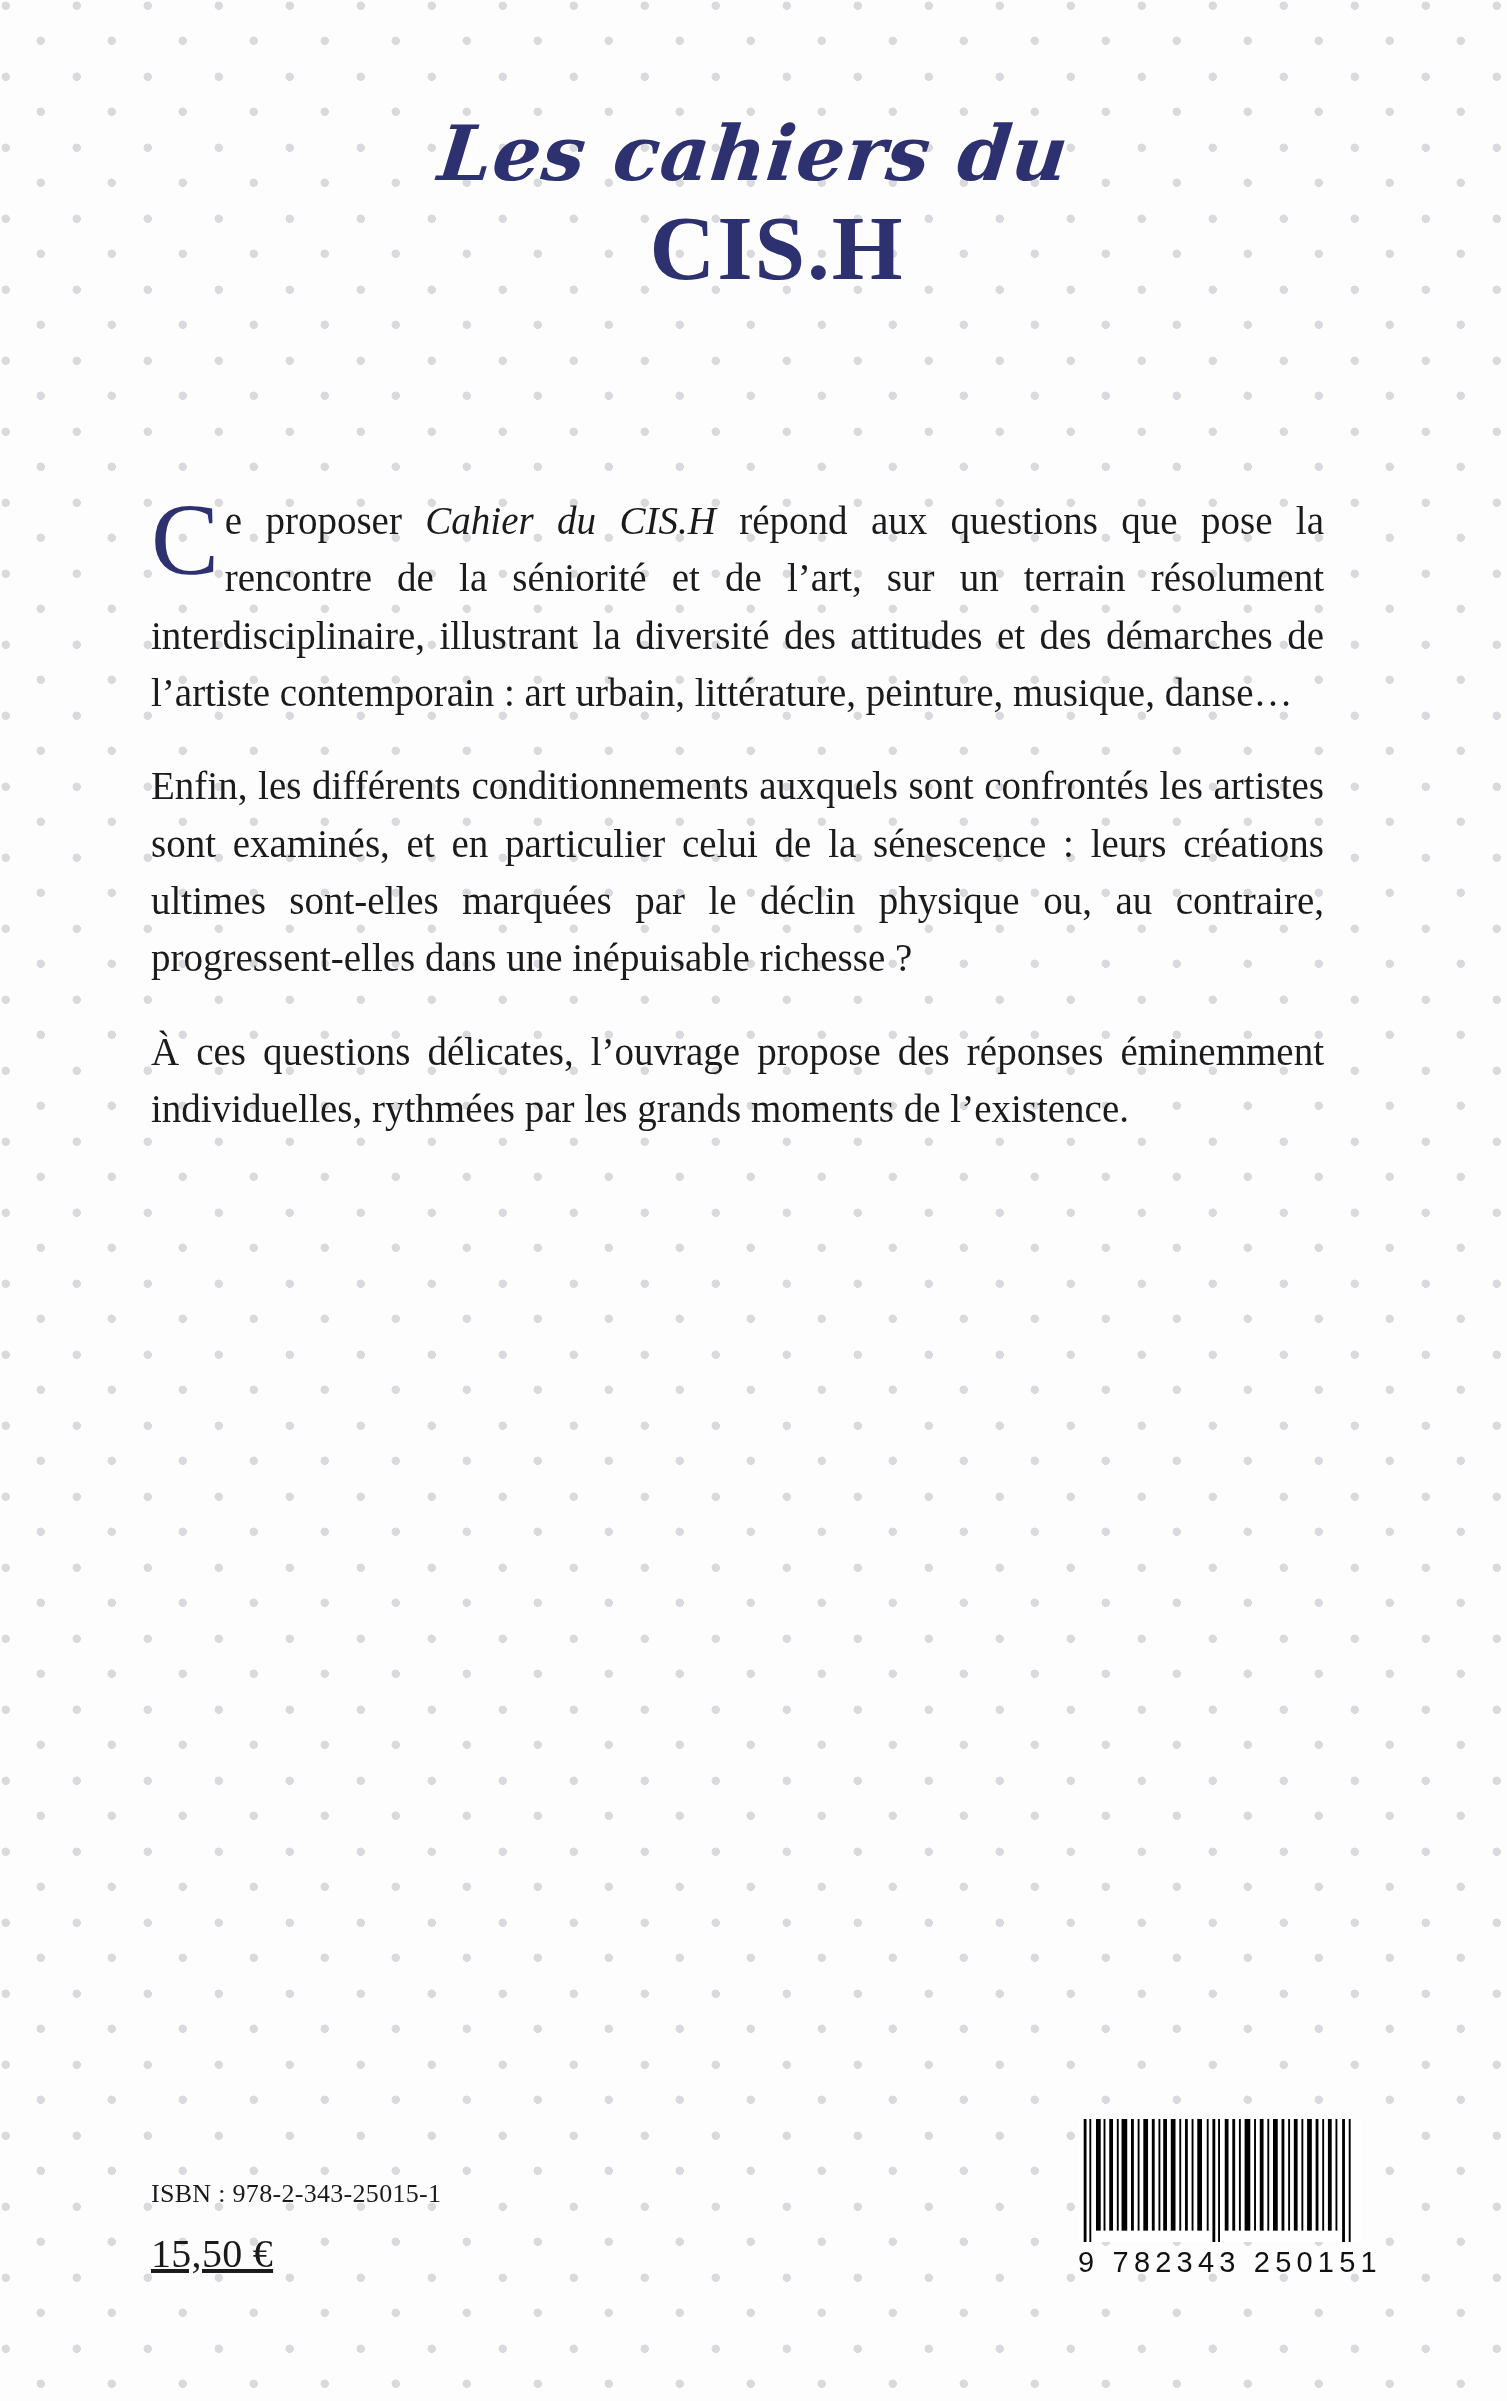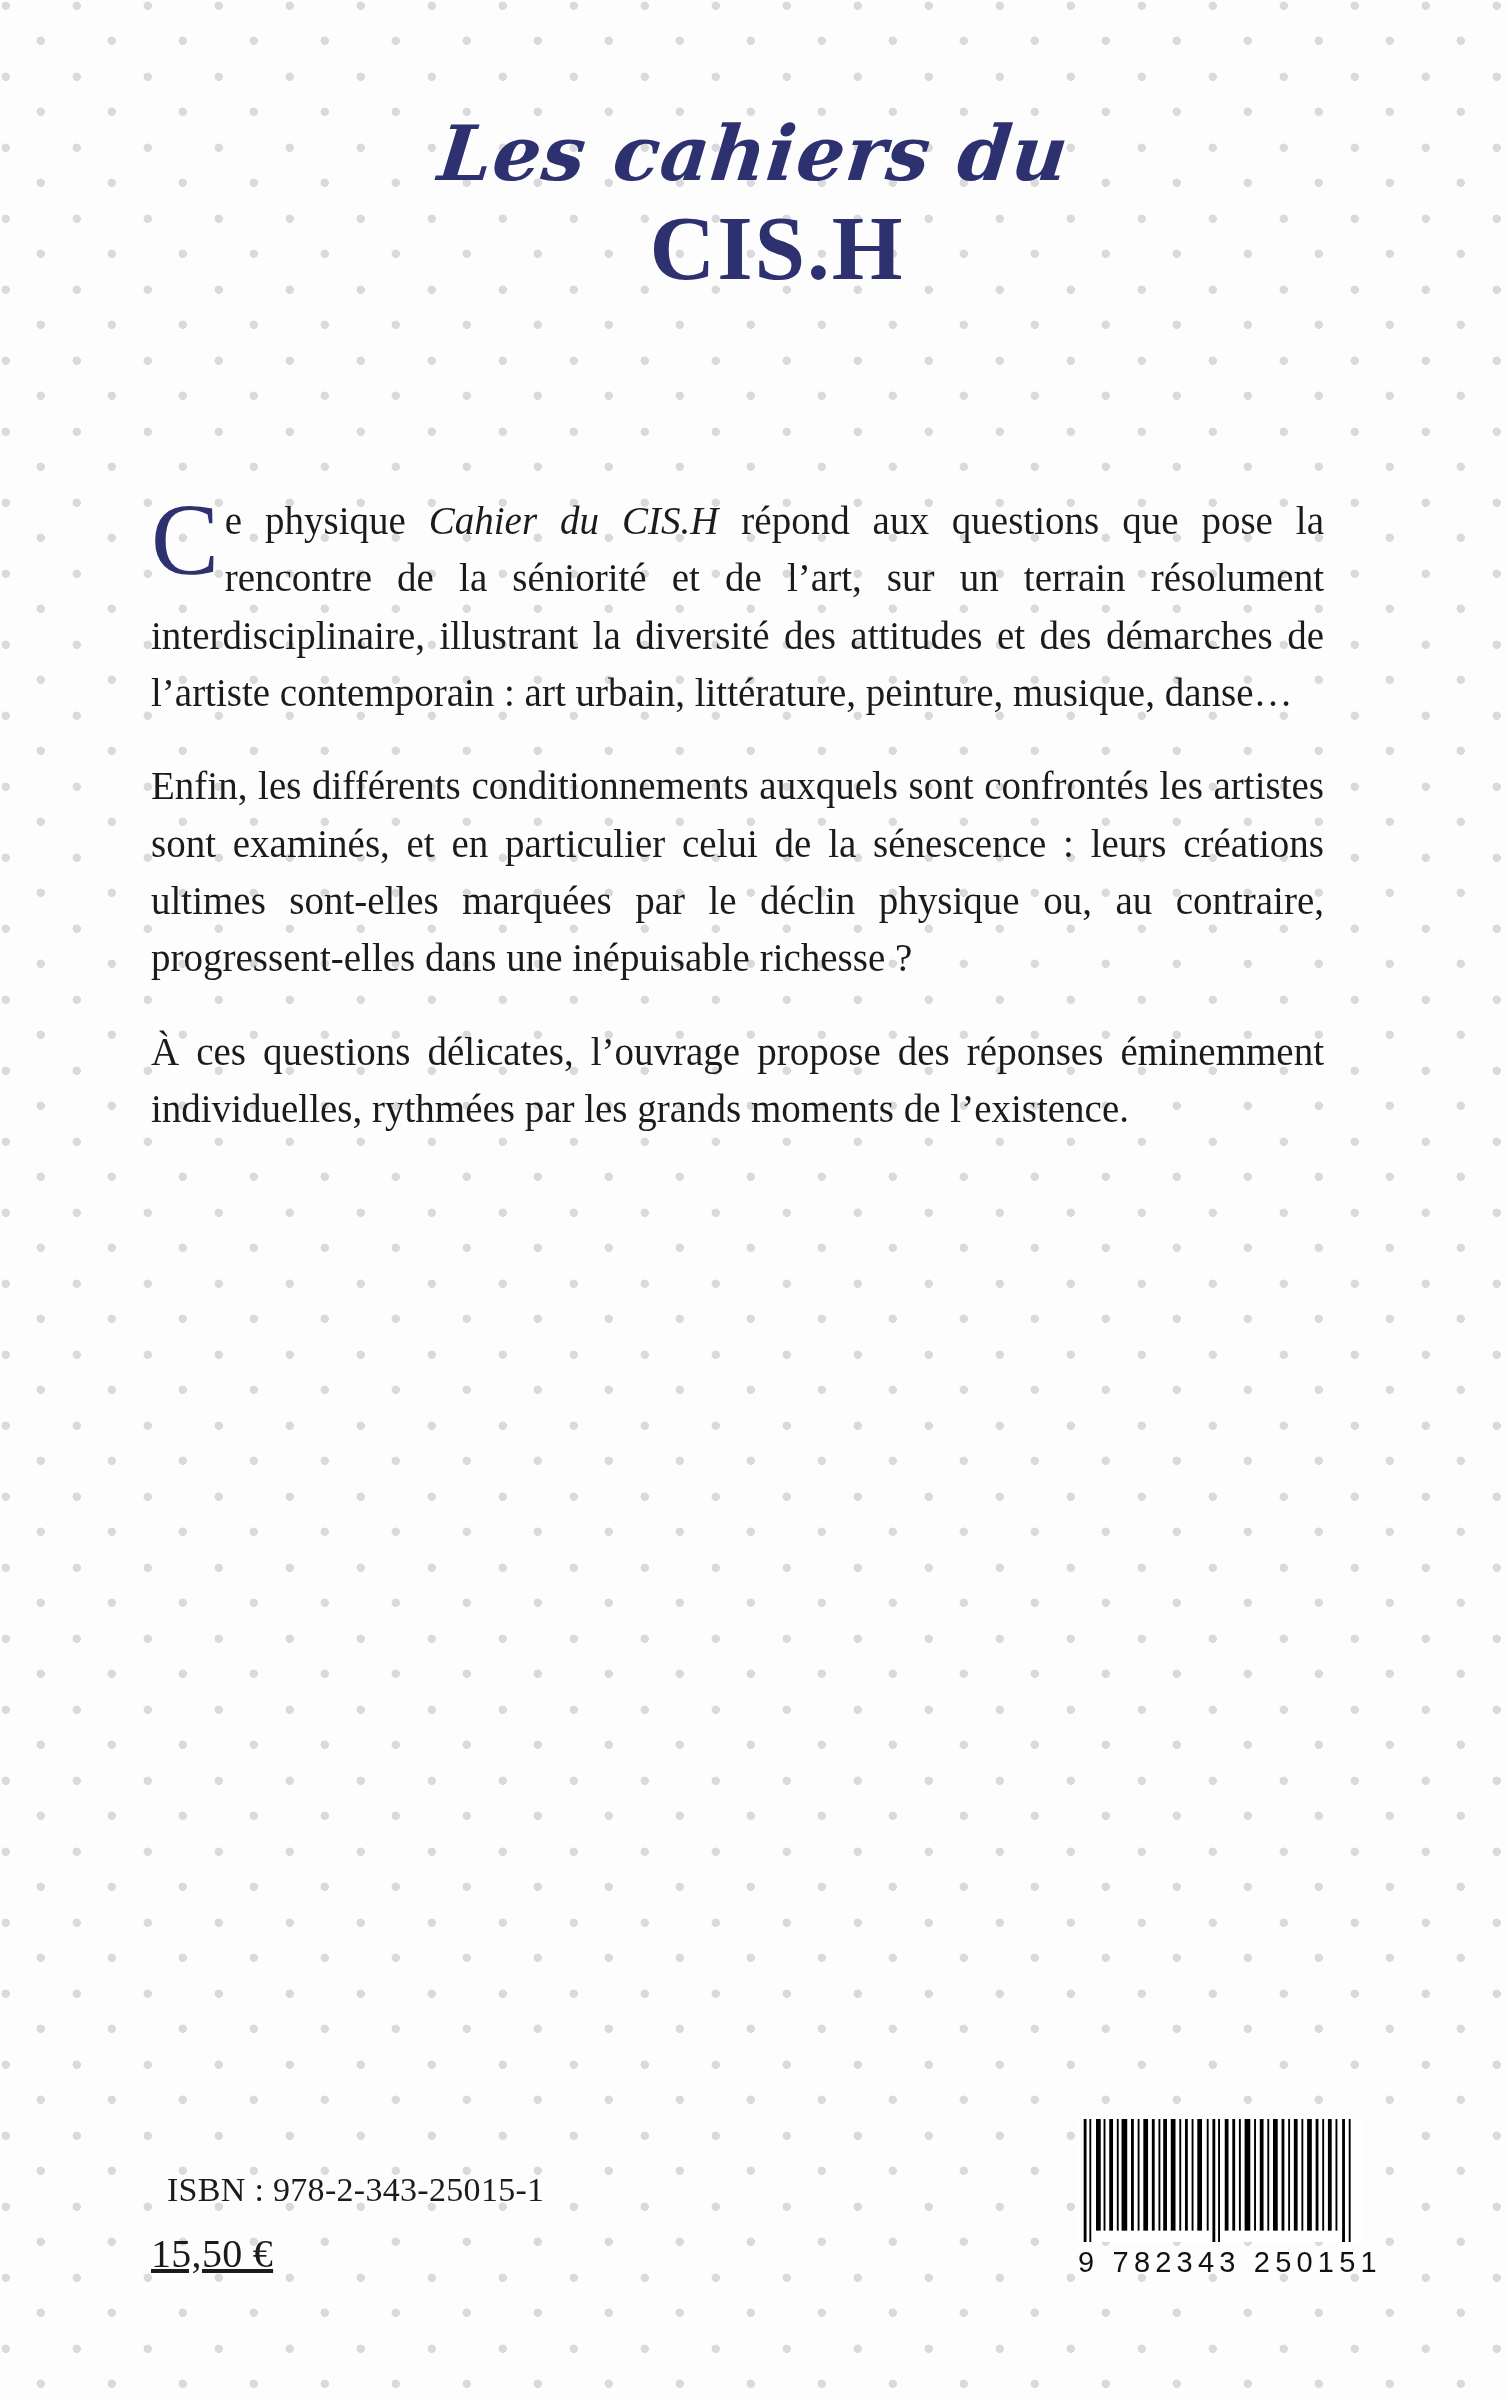--- a/index.html
+++ b/index.html
@@ -95,23 +95,23 @@
 
   
   #footer {
     position: absolute;
     left: 151px;
     bottom: 91px;
     width: 1211px;
   }
   #isbn-line {
     position: absolute;
-    left: 16px;
+    left: 0;
     bottom: 102px;
-    font-size: 34px;
+    font-size: 26px;
     color: #1b1b1b;
     letter-spacing: 0.3px;
   }
   #price-line {
     position: absolute;
     left: 0;
     bottom: 34px;
     font-size: 40px;
     color: #1b1b1b;
     letter-spacing: 0.3px;
@@ -147,21 +147,21 @@
 <div id="page">
 
   <div id="title-block">
     <div id="title-script">Les cahiers du</div>
     <div id="title-main">CIS.H</div>
   </div>
 
   <div id="blurb">
 
     <p class="para" id="para-1">
-      <span id="dropcap">C</span><span>e physique </span><span class="ital">Cahier du CIS.H</span><span> répond aux questions que pose la rencontre de la séniorité et de l’art, sur un terrain résolument interdisciplinaire, illustrant la diversité des attitudes et des démarches de l’artiste contemporain : art urbain, littérature, peinture, musique, danse…</span>
+      <span id="dropcap">C</span><span>e proposer </span><span class="ital">Cahier du CIS.H</span><span> répond aux questions que pose la rencontre de la séniorité et de l’art, sur un terrain résolument interdisciplinaire, illustrant la diversité des attitudes et des démarches de l’artiste contemporain : art urbain, littérature, peinture, musique, danse…</span>
     </p>
 
 
 
     <p class="para">Enfin, les différents conditionnements auxquels sont confrontés les artistes sont examinés, et en particulier celui de la sénescence : leurs créations ultimes sont-elles marquées par le déclin physique ou, au contraire, progressent-elles dans une inépuisable richesse ?</p>
 
     <p class="para">À ces questions délicates, l’ouvrage propose des réponses éminemment individuelles, rythmées par les grands moments de l’existence.</p>
 
   </div>
 

